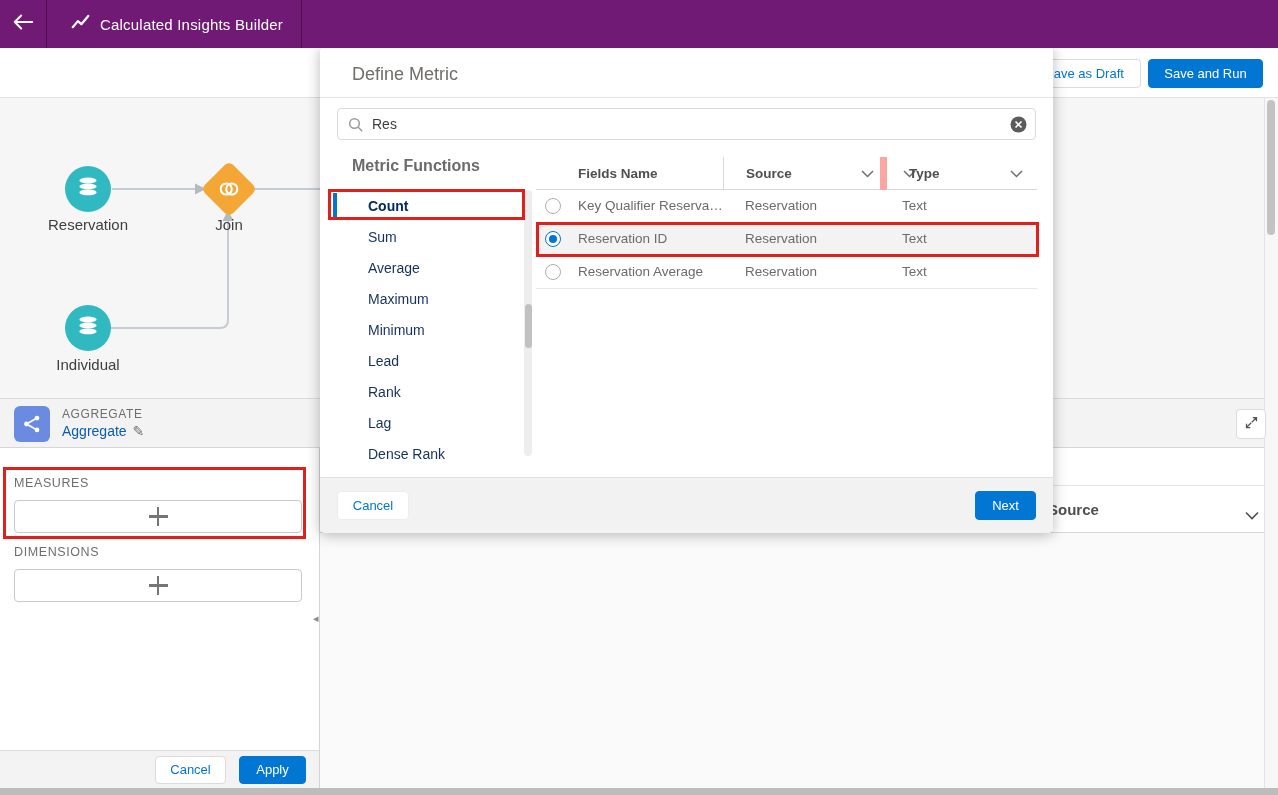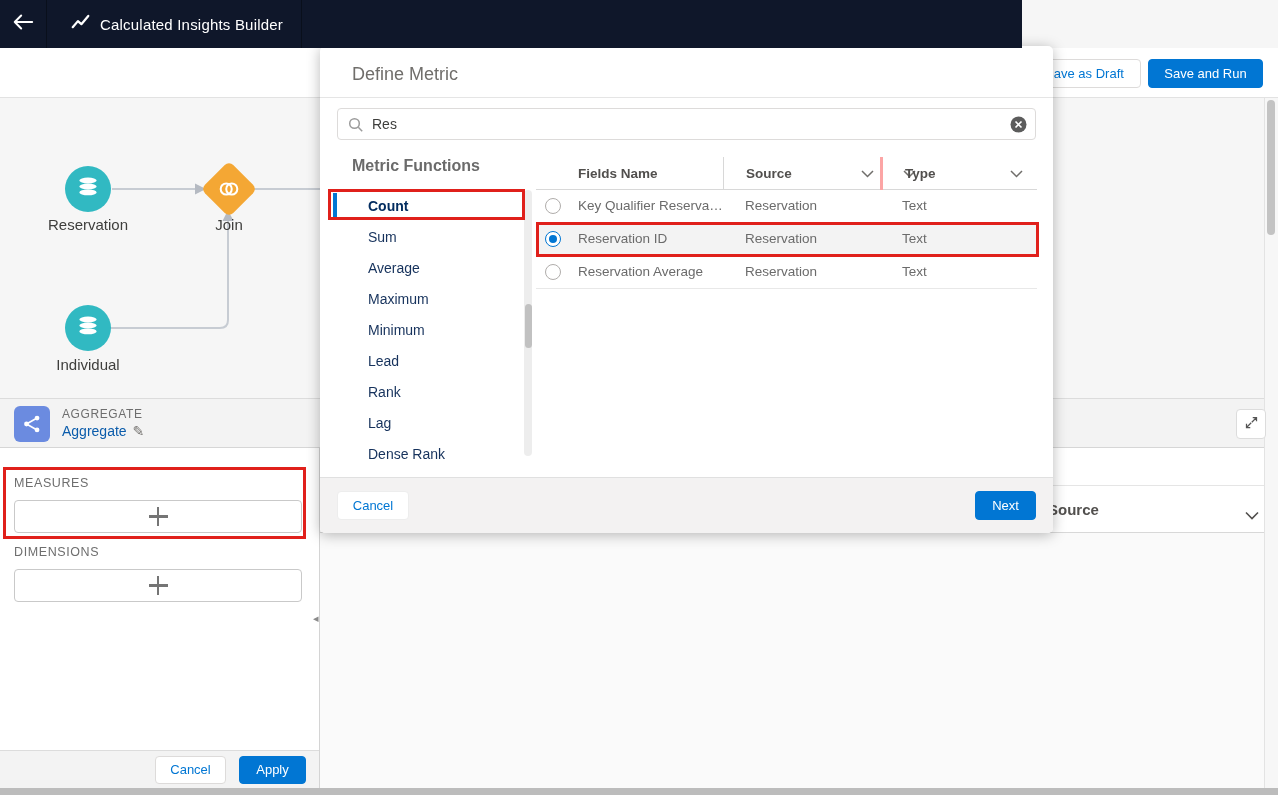--- a/index.html
+++ b/index.html
@@ -1,20 +1,20 @@
 <!DOCTYPE html>
 <html><head>
 <meta charset="utf-8">
 <style>
   * { margin:0; padding:0; box-sizing:border-box; }
   html,body { width:1278px; height:795px; font-family:"Liberation Sans", sans-serif; background:#fff; overflow:hidden; }
   .app { position:relative; width:1278px; height:795px; background:#f6f6f6; }
 
   
-  .navbar { position:absolute; left:0; top:0; width:1022px; height:48px; background:#0f172a; z-index:40; display:flex; align-items:flex-end; }
+  .navbar { position:absolute; left:0; top:0; width:1278px; height:48px; background:#701a75; z-index:40; display:flex; align-items:flex-end; }
   .nav-back { width:47px; height:48px; display:flex; align-items:center; justify-content:center; border-right:1px solid rgba(0,0,0,.35); cursor:pointer; }
   .nav-brand { display:flex; align-items:center; gap:10px; padding:0 18px 0 24px; height:48px; border-right:1px solid rgba(0,0,0,.35); }
   .nav-title { color:#fff; font-size:15px; font-weight:500; letter-spacing:.2px; }
 
   
   .header-bar { position:absolute; left:0; top:48px; width:1278px; height:50px; background:#fff; border-bottom:1px solid #e2e2e2; z-index:1; }
   .btn { display:flex; align-items:center; justify-content:center; border-radius:4px; font-size:13px; cursor:pointer; }
   .btn-neutral { background:#fff; border:1px solid #dddbda; color:#0176d3; }
   .btn-brand { background:#0176d3; border:1px solid #0176d3; color:#fff; }
   .save-draft { position:absolute; left:1028px; top:59px; width:113px; height:29px; }
@@ -77,21 +77,21 @@
   .fn-item.active { font-weight:bold; color:#032d60; }
   .fn-item.active::before { content:""; position:absolute; left:13px; top:3px; width:4px; height:25px; background:#0176d3; }
   .fn-scroll { position:absolute; left:204px; top:144px; width:8px; height:266px; background:#ededed; border-radius:4px; }
   .fn-thumb { position:absolute; left:0.5px; top:114px; width:7px; height:44px; background:#c1c1c1; border-radius:4px; }
 
   .tbl { position:absolute; left:216px; top:111px; width:501px; }
   .tbl-head { position:relative; height:33px; border-bottom:1px solid #d8d8d8; }
   .th { position:absolute; top:0; height:33px; display:flex; align-items:center; justify-content:space-between; font-size:13.5px; font-weight:bold; color:#514f4d; }
   .th-1 { left:42px; width:352px; }
   .th-2 { left:187px; width:165px; border-left:1px solid #d8d8d8; padding-left:22px; }
-  .th-3 { left:344px; width:157px; border-left:3px solid #fca5a5; padding-left:22px;gap:12px; }
+  .th-3 { left:344px; width:157px; border-left:7px solid #fca5a5; padding-left:22px;gap:12px; }
   .th .chev { margin-right:14px; }
   .tr { position:relative; height:33px; border-bottom:1px solid #e8e8e8; font-size:13.5px; color:#6b6b6b; cursor:pointer; }
   .tr.selected { background:#f3f3f3; }
   .radio { position:absolute; left:9px; top:8px; width:16px; height:16px; border-radius:50%; background:#fff; border:1px solid #b0adab; }
   .radio.on { border:1px solid #0176d3; }
   .radio.on::after { content:""; position:absolute; left:3px; top:3px; width:8px; height:8px; border-radius:50%; background:#0176d3; }
   .td-field { position:absolute; left:42px; top:8px; }
   .td-source { position:absolute; left:209px; top:8px; }
   .td-type { position:absolute; left:366px; top:8px; }
 

